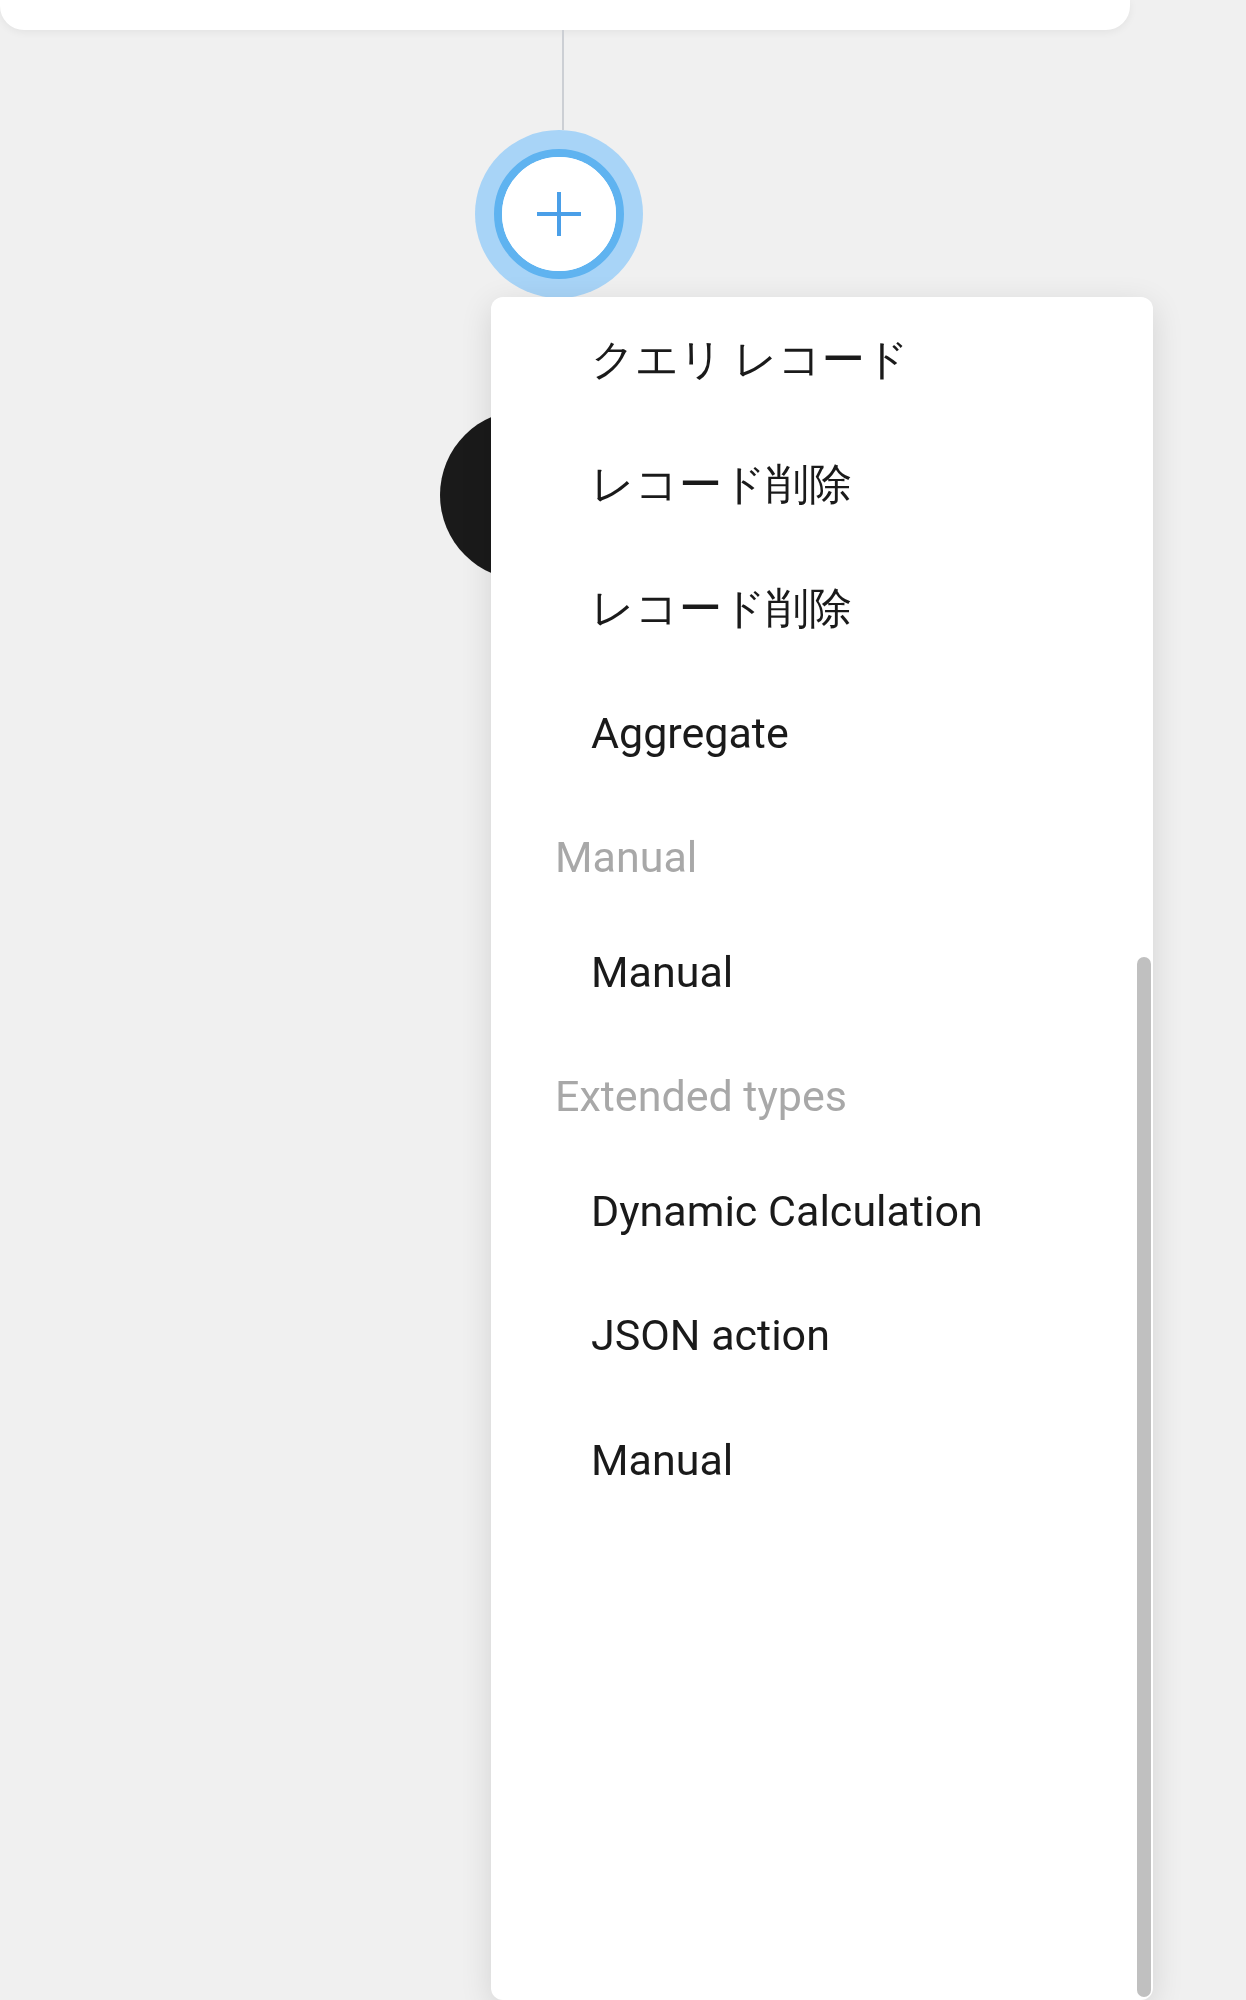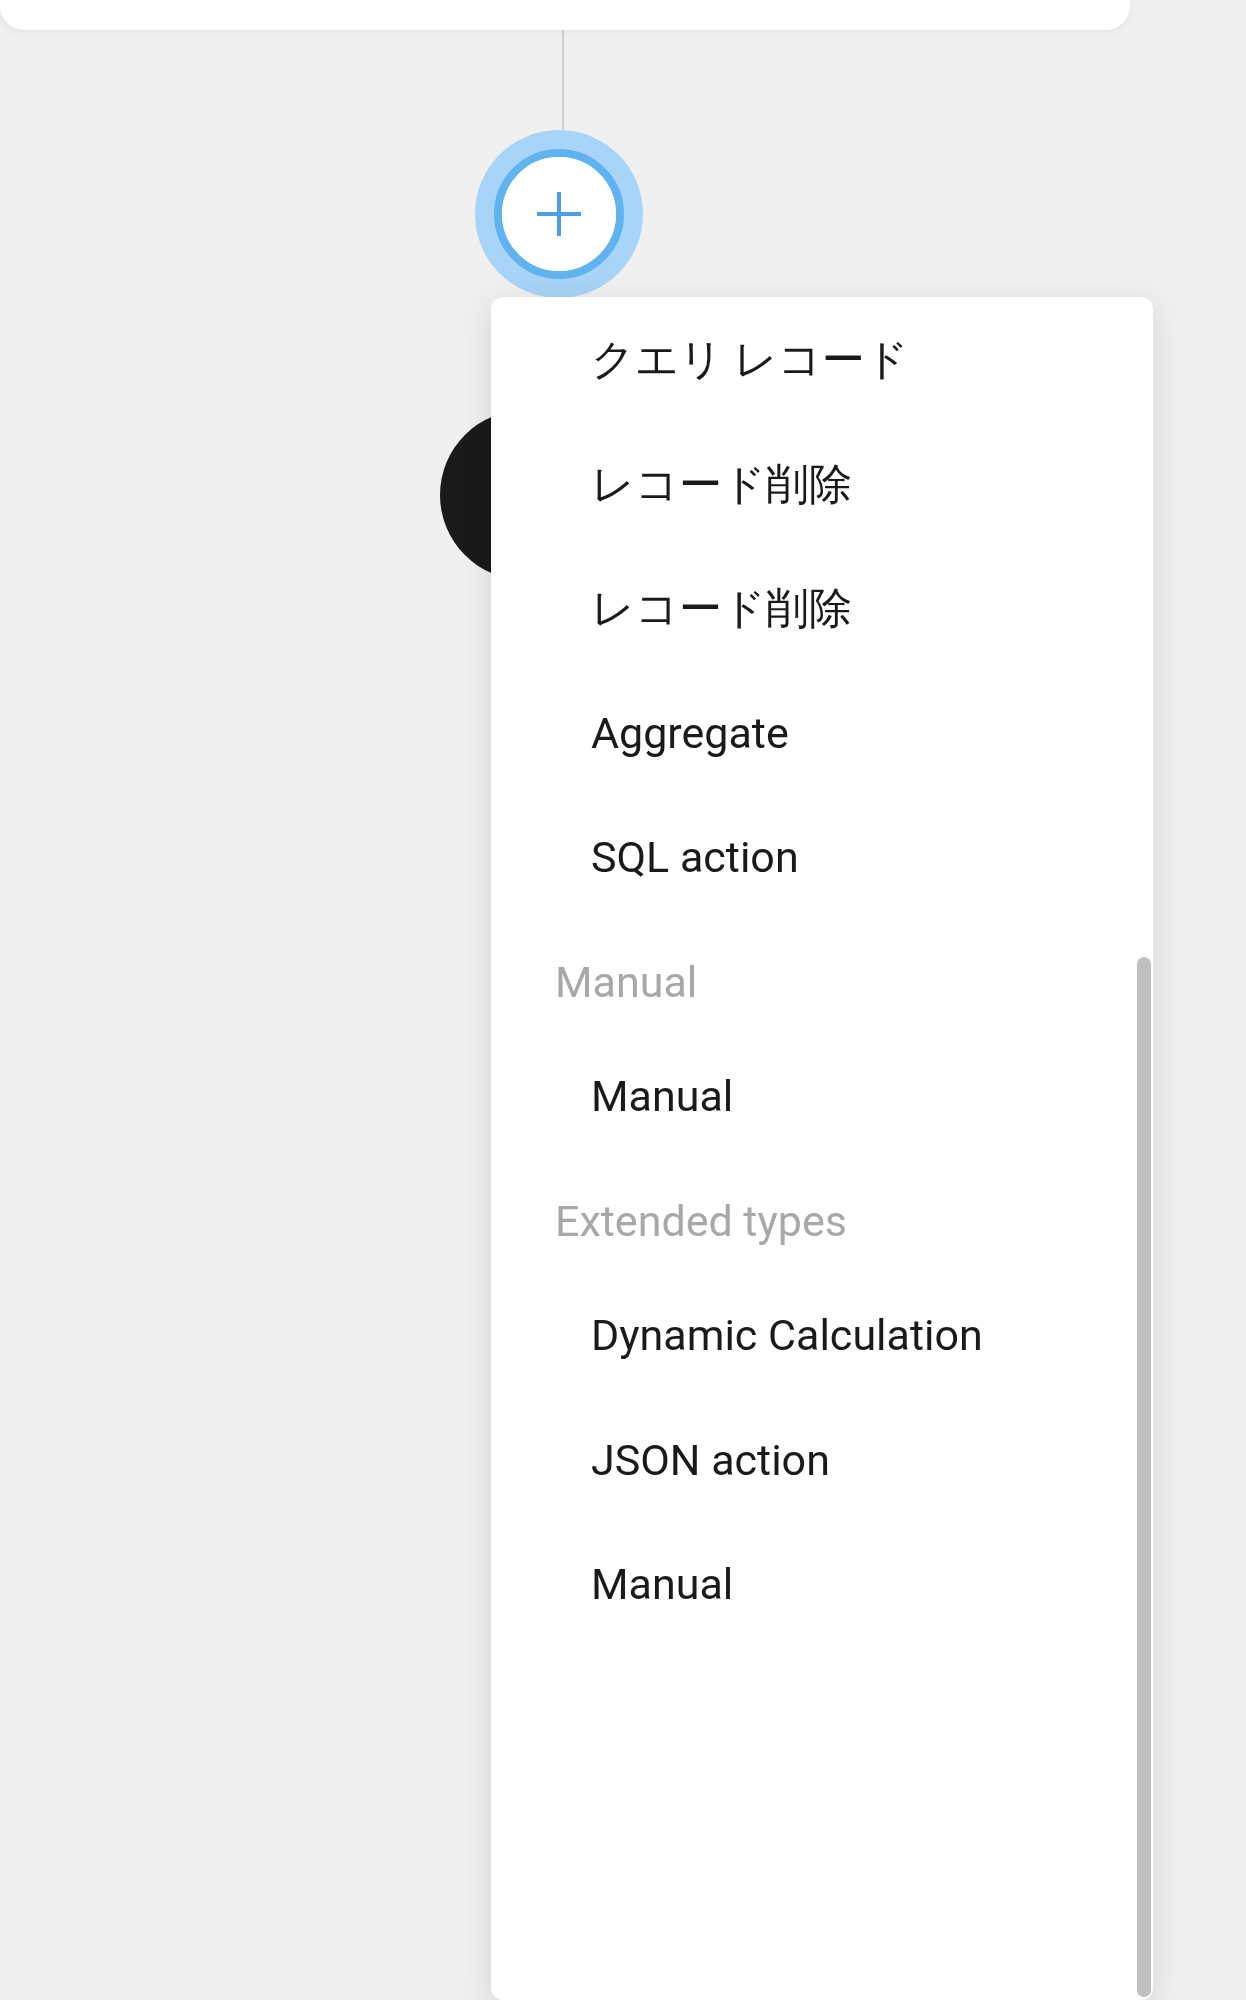--- a/index.html
+++ b/index.html
@@ -141,21 +141,20 @@
 </div>
 
 <div class="bg-circle"></div>
 
 <div class="dropdown-panel">
   <div class="dropdown-content">
     <div class="menu-item">クエリ レコード</div>
     <div class="menu-item">レコード削除</div>
     <div class="menu-item">レコード削除</div>
     <div class="menu-item">Aggregate</div>
-    <div class="menu-item">SQL action</div>
     <div class="section-header">Manual</div>
     <div class="menu-item">Manual</div>
     <div class="section-header">Extended types</div>
     <div class="menu-item">Dynamic Calculation</div>
     <div class="menu-item">JSON action</div>
     <div class="menu-item">Manual</div>
     <div class="scrollbar"></div>
   </div>
 </div>
 

